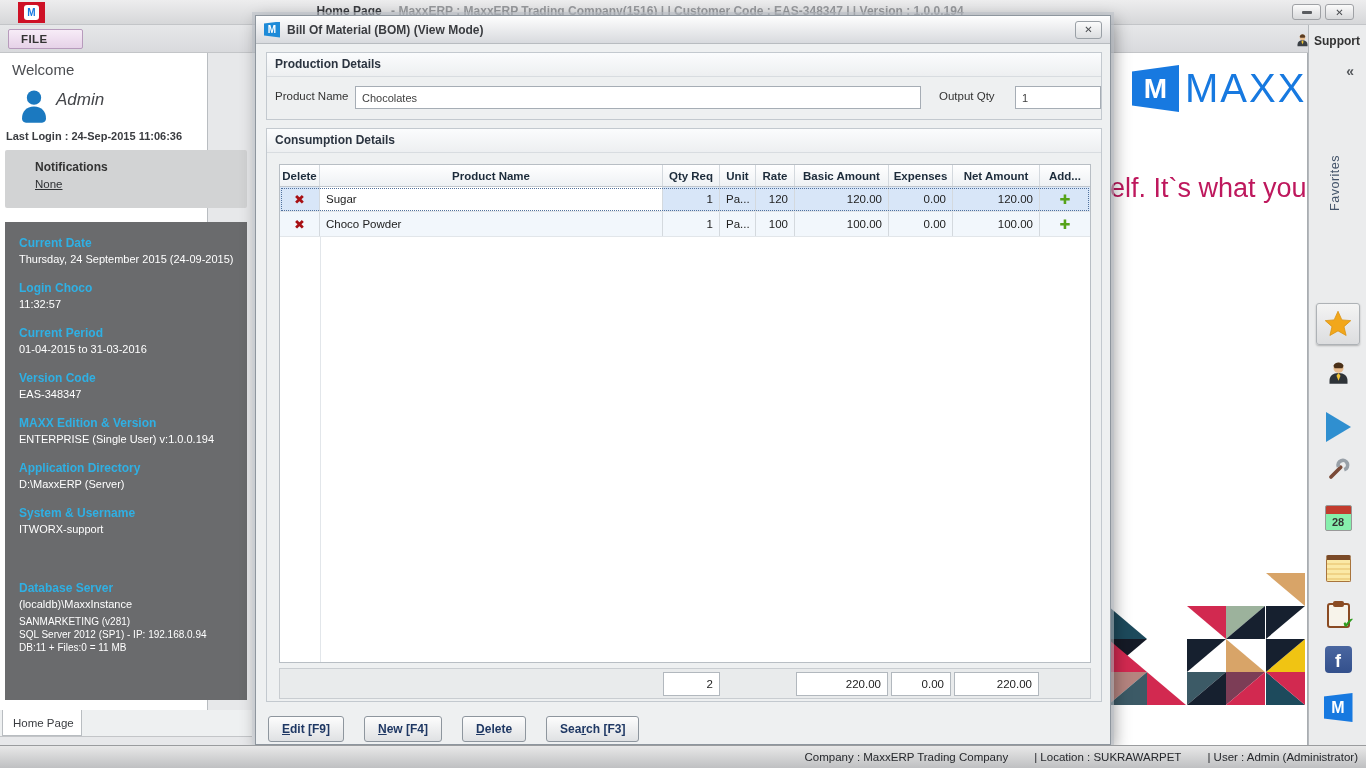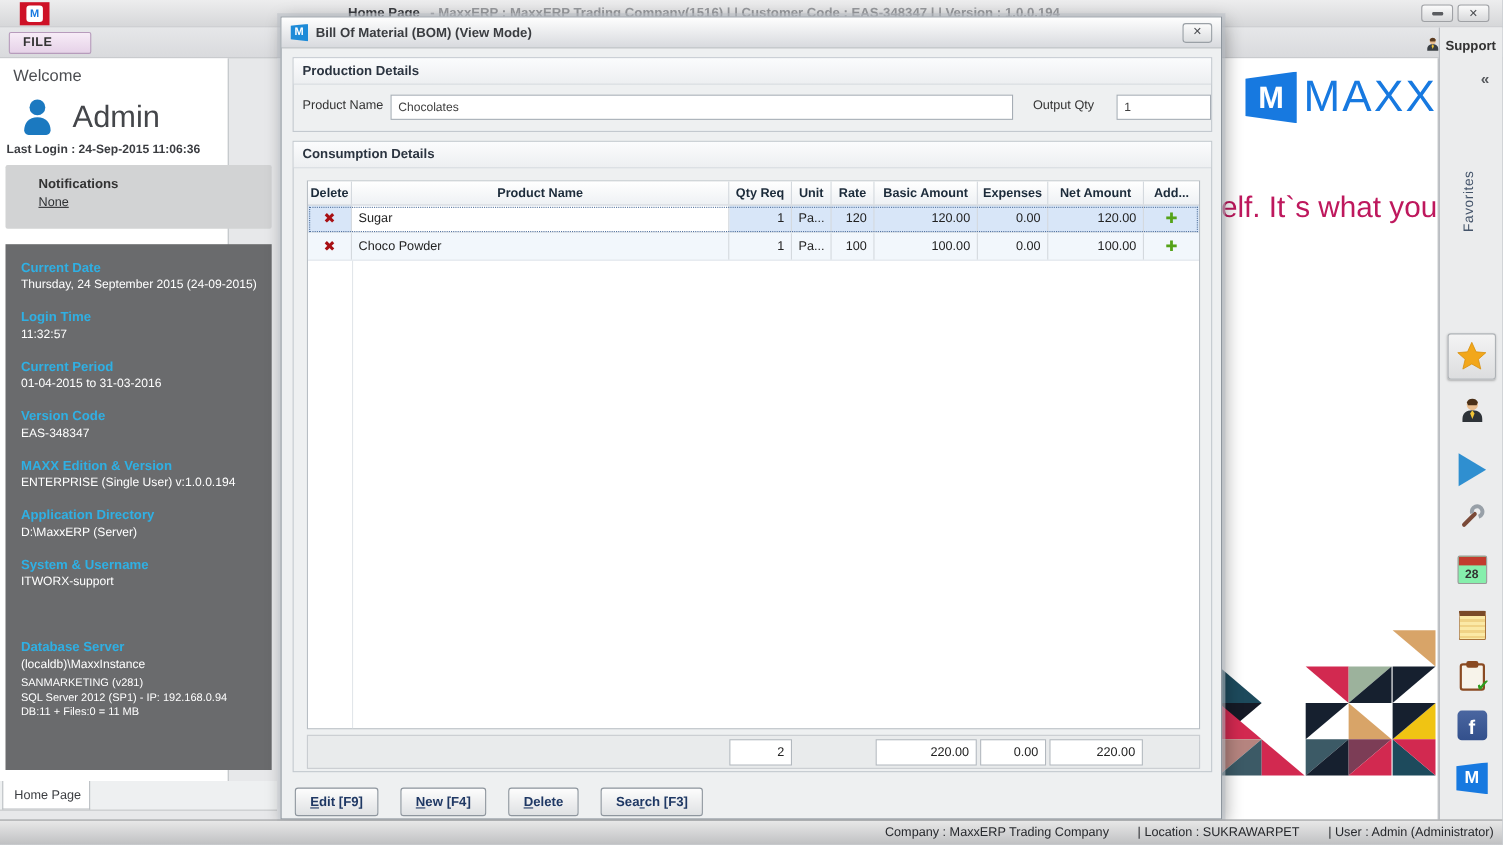--- a/index.html
+++ b/index.html
@@ -27,21 +27,21 @@
     background:linear-gradient(#e6e7e9,#d9dadd); border-bottom:1px solid #c3c5c8; }
   .tabs { position:absolute; left:8px; top:4px; display:flex; gap:18px;flex-direction:column; }
   .tab { padding:3px 12px; font-size:11.5px; font-weight:bold; color:#4a4c50; letter-spacing:.4px; cursor:default; }
   .tab.active { background:linear-gradient(#f7ecf7,#e6d2e8); border:1px solid #b79bbc; border-radius:2px; color:#333; }
 
   
   .sidebar { position:absolute; left:0; top:53px; width:208px; height:657px; background:#fff;
     border-right:1px solid #b9bdc1; }
   .welcome { position:absolute; left:12px; top:8px; font-size:15px; color:#4c4e52; }
   .avatar { position:absolute; left:14px; top:33px; }
-  .username { position:absolute; left:66px; top:37px; font-size:28px; color:#44464a; }
+  .username { position:absolute; left:56px; top:37px; font-size:17px; color:#44464a;font-style:italic; }
   .lastlogin { position:absolute; left:6px; top:77px; font-size:11px; font-weight:bold; color:#3a3c40; }
   .notif { position:absolute; left:5px; top:97px; width:242px; height:58px; background:#d2d3d4; border-radius:2px;
     padding:10px 0 0 30px; }
   .notif .t { font-size:12px; font-weight:bold; color:#333; }
   .notif .v { font-size:11.5px; color:#2e3033; text-decoration:underline; margin-top:4px; display:inline-block; cursor:pointer; }
   .darkpanel { position:absolute; left:5px; top:169px; width:242px; height:478px; background:#6a6b6d;
     padding:14px 8px 0 14px; }
   .info-sec { margin-bottom:16px; }
   .info-sec .lab { font-size:12px; font-weight:bold; color:#2fb0e4; margin-bottom:3px; }
   .info-sec .val { font-size:11px; color:#fff; }
@@ -198,21 +198,21 @@
     <div class="notif">
       <div class="t">Notifications</div>
       <span class="v">None</span>
     </div>
     <div class="darkpanel">
       <div class="info-sec">
         <div class="lab">Current Date</div>
         <div class="val">Thursday, 24 September 2015 (24-09-2015)</div>
       </div>
       <div class="info-sec">
-        <div class="lab">Login Time</div>
+        <div class="lab">Login Choco</div>
         <div class="val">11:32:57</div>
       </div>
       <div class="info-sec">
         <div class="lab">Current Period</div>
         <div class="val">01-04-2015 to 31-03-2016</div>
       </div>
       <div class="info-sec">
         <div class="lab">Version Code</div>
         <div class="val">EAS-348347</div>
       </div>

